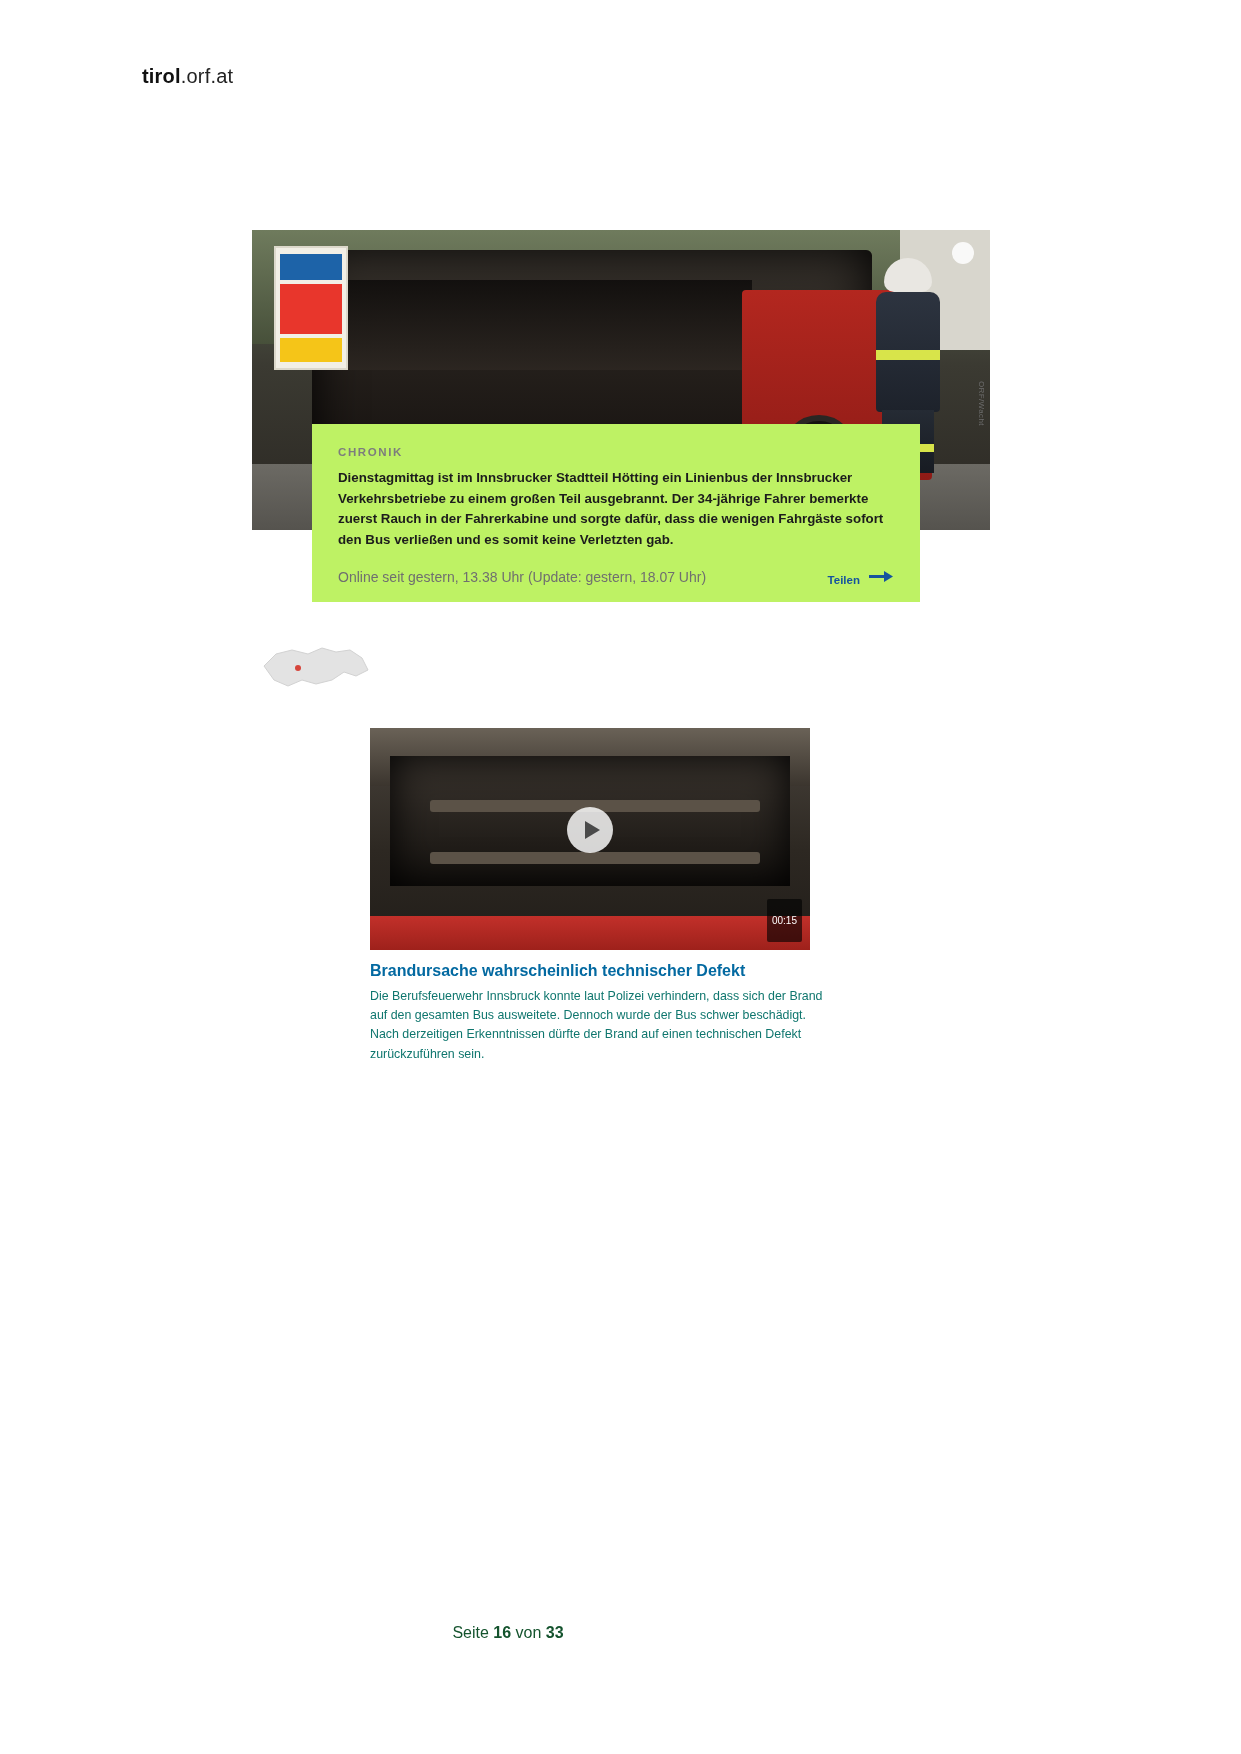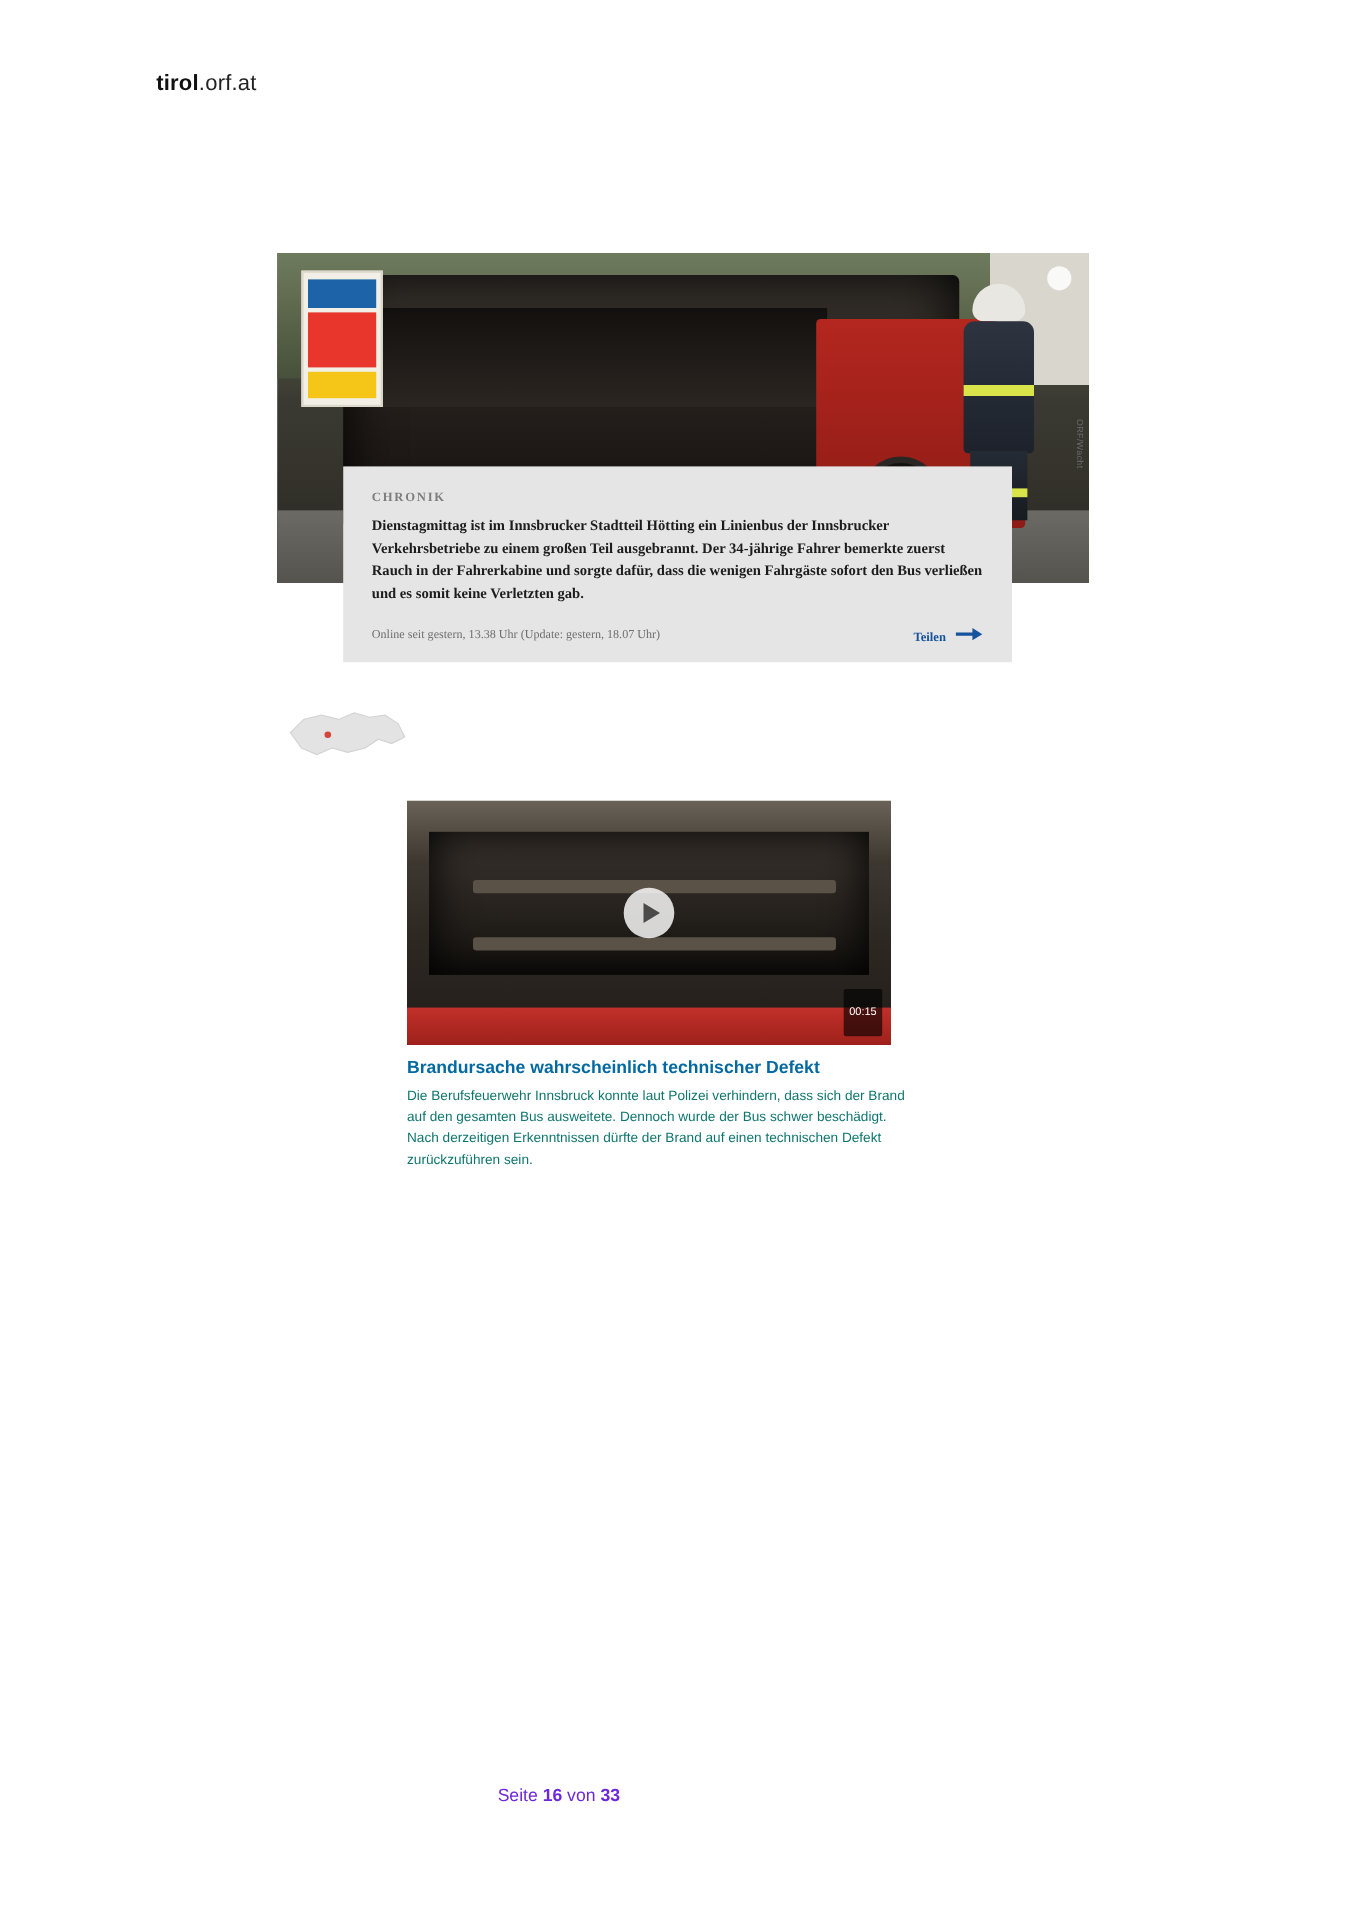--- a/index.html
+++ b/index.html
@@ -139,24 +139,23 @@
     color: #6c6c6c;
     letter-spacing: .4px;
   }
 
   
   .card {
     position:absolute;
     left: 60px;
     top: 194px;
     width: 608px;
-    background:#e5e5e5;
+    background:#bef264;
     padding: 22px 26px 16px 26px;
     box-sizing: border-box;
-    font-family: Liberation Serif, serif;
   }
   .kicker {
     font-size: 11.5px;
     letter-spacing: 1.6px;
     color:#7d7d7d;
     font-weight: bold;
     margin-bottom: 10px;
   }
   .headline {
     font-size: 27px;
@@ -172,21 +171,21 @@
     color:#1c1c1c;
     font-weight: bold;
   }
   .meta-row {
     margin-top: 18px;
     display:flex;
     align-items:center;
     justify-content:space-between;
   }
   .meta {
-    font-size: 11px;
+    font-size: 14px;
     color:#6f6f6f;
   }
   .share {
     display:flex; align-items:flex-end; gap:8px;
   }
   .share-label {
     font-size: 11.5px;
     color:#16539e;
     font-weight: bold;
   }
@@ -292,21 +291,21 @@
   }
 
   
   .footer {
     position:absolute;
     left: 0;
     top: 1624px;
     width: 1016px;
     text-align: center;
     font-size: 16px;
-    color:#6d28d9;
+    color:#14532d;
   }
   .footer b { font-weight: bold; }
 </style>
 </head>
 <body>
 
 <div class="page">
 
   <div class="site-logo">
     <span class="bold">tirol</span><span class="light">.orf.at</span>

